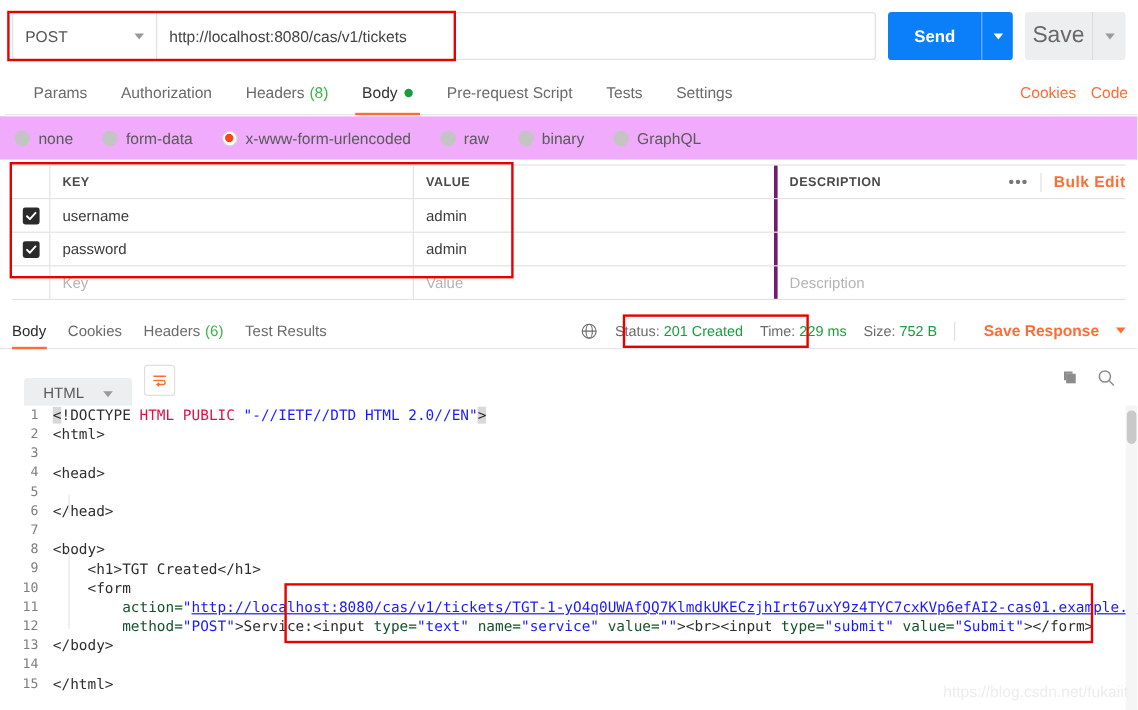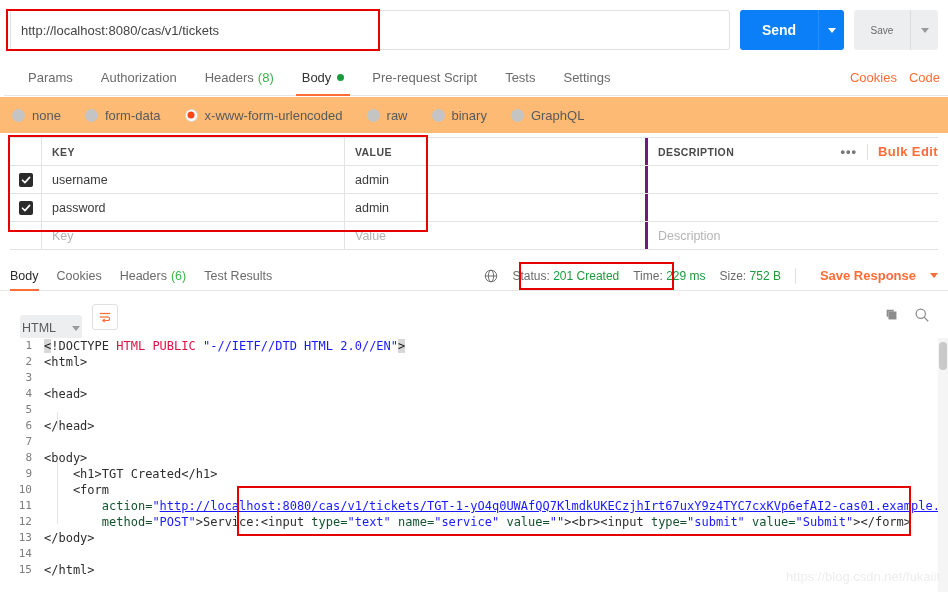--- a/index.html
+++ b/index.html
@@ -36,21 +36,21 @@
     border-radius: 3px 0 0 3px; cursor: pointer;
   }
   .send-caret {
     background: #0b7ff7; height: 40px; width: 26px; display: flex;
     align-items: center; justify-content: center; border-radius: 0 3px 3px 0;
     border-left: 1px solid #2b8ff8; cursor: pointer;
   }
   .send-caret .caret { border-top-color: #fff; }
   .save-wrap { display: flex; margin-left: 10px; }
   .save-btn {
-    background: #eceef0; color: #696969; font-size: 10px; height: 40px; width: 56px;
+    background: #eceef0; color: #696969; font-size: 19px; height: 40px; width: 56px;
     display: flex; align-items: center; justify-content: center; border-radius: 3px 0 0 3px;
     cursor: pointer;
   }
   .save-caret {
     background: #eceef0; height: 40px; width: 28px; display: flex;
     align-items: center; justify-content: center; border-radius: 0 3px 3px 0;
     border-left: 1px solid #dcdee0; cursor: pointer;
   }
 
   
@@ -75,21 +75,21 @@
     content: ""; position: absolute; left: 8px; right: 8px; bottom: 0; height: 2px; background: #ff6c37;
   }
   .dot-green { width: 7px; height: 7px; border-radius: 50%; background: #1a9c3c; margin-left: 6px; }
   .cnt { color: #3bb54a; margin-left: 4px; }
   .tabs-right { margin-left: auto; display: flex; align-items: center; gap: 12px; padding-right: 2px; }
   .link-orange { color: #ff6c37; font-size: 13px; cursor: pointer; white-space: nowrap; }
 
   
   .bodytypes {
     position: absolute; left: 0; top: 97px; width: 948px; height: 36px;
-    display: flex; align-items: center; padding: 0 12px; background: #fdba74;
+    display: flex; align-items: center; padding: 0 12px; background: #f0abfc;
   }
   .radio-item { display: flex; align-items: center; margin-right: 24px; font-size: 13px; color: #5a5a5a; cursor: pointer; white-space: nowrap; }
   .radio { width: 13px; height: 13px; border-radius: 50%; background: #c4c4c4; margin-right: 7px; position: relative; }
   .radio.sel { background: #fff; border: 1px solid #d7d7d7; }
   .radio.sel:after {
     content: ""; position: absolute; left: 50%; top: 50%; transform: translate(-50%,-50%);
     width: 7px; height: 7px; border-radius: 50%; background: #ff4612;
   }
 
   
@@ -129,21 +129,21 @@
   
   .resp-toolbar {
     position: absolute; left: 0; top: 296px; width: 948px; height: 42px;
     display: flex; align-items: center; padding: 0 10px;
   }
   .pill-group { display: flex; background: #eceef0; border-radius: 3px; height: 26px; align-items: center; }
   .pill { font-size: 12.5px; color: #5a5a5a; padding: 0 13px; height: 26px; display: flex; align-items: center; cursor: pointer; }
   .pill.active { color: #2b2b2b; }
   .lang-sel {
     margin-left: 10px; background: #eceef0; border-radius: 3px; height: 26px;
-    display: flex; align-items: center; padding: 0 2px; gap: 16px; font-size: 12.5px; color: #5a5a5a; cursor: pointer; margin-top: 22px;
+    display: flex; align-items: center; padding: 0 16px; gap: 16px; font-size: 12.5px; color: #5a5a5a; cursor: pointer; margin-top: 22px;
   }
   .wrap-btn { margin-left: 10px; width: 26px; height: 26px; border: 1px solid #e0e0e0; border-radius: 3px; display: flex; align-items: center; justify-content: center; cursor: pointer; }
   .tb-right { margin-left: auto; display: flex; align-items: center; gap: 14px; padding-right: 8px; }
 
   
   .code-area {
     position: absolute; left: 0; top: 338px; width: 948px; height: 254px;
     background: #fff; overflow: hidden; font-family: "DejaVu Sans Mono", monospace;
     font-size: 12px; line-height: 16px;
   }
@@ -167,20 +167,24 @@
     position: absolute; right: 8px; bottom: 8px; font-size: 13px; color: #ededed;
     font-family: "Liberation Sans", sans-serif;
   }
 </style>
 </head>
 <body>
 
 <div class="app">
 
   <div class="urlbar">
+    <div class="method-box">
+      <span>POST</span>
+      <span class="caret"></span>
+    </div>
     <div class="url-input" title="http://localhost:8080/cas/v1/tickets">
       <span>http://localhost:8080/cas/v1/tickets</span>
     </div>
     <div class="send-wrap">
       <div class="send-btn">Send</div>
       <div class="send-caret">
         <span class="caret"></span>
       </div>
     </div>
     <div class="save-wrap">

